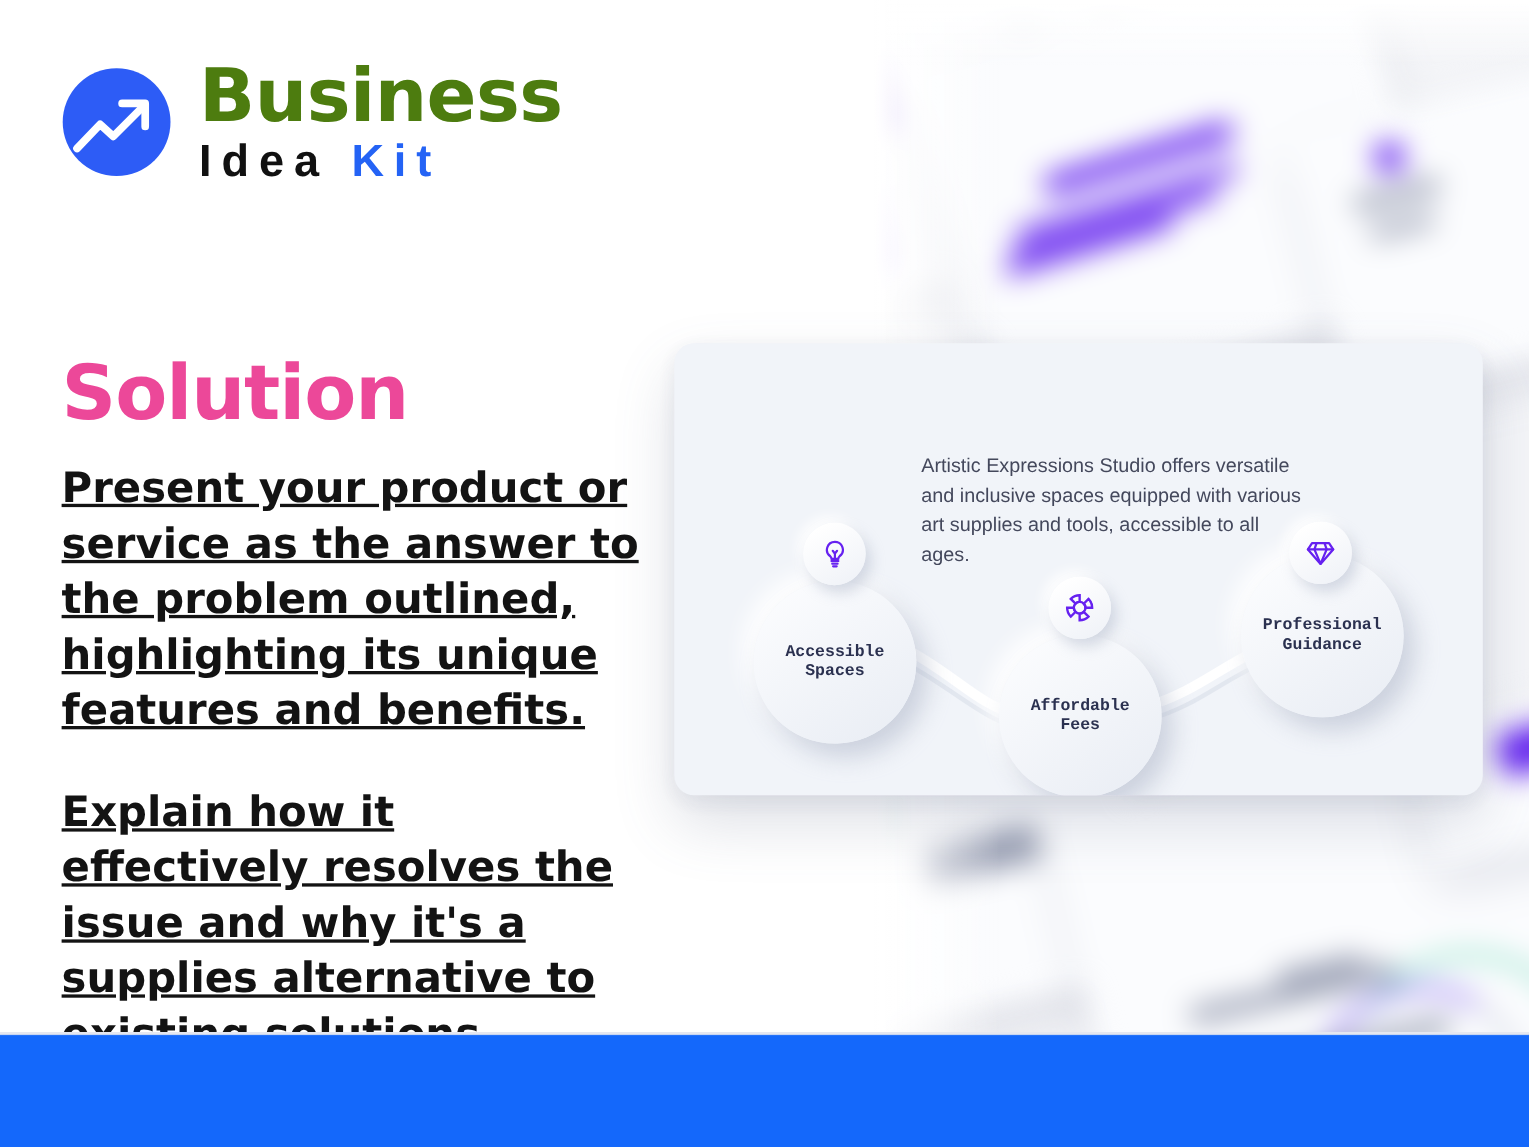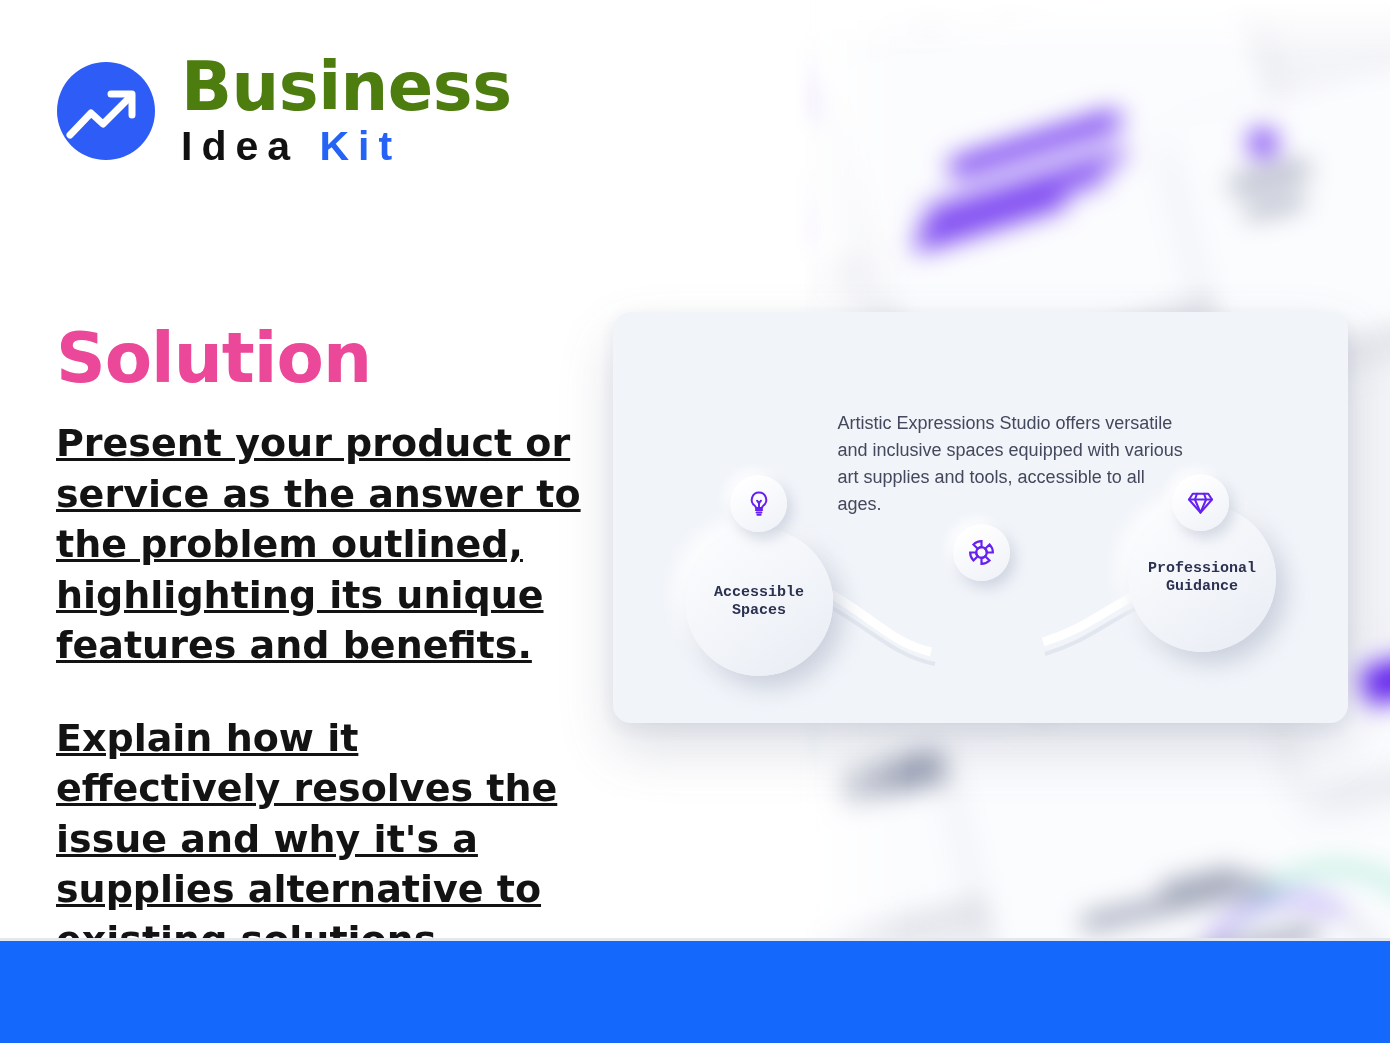--- a/index.html
+++ b/index.html
@@ -227,20 +227,26 @@
         <svg width="28" height="28" viewBox="0 0 24 24" fill="none" stroke="#6621f0" stroke-width="1.7" stroke-linecap="round" stroke-linejoin="round">
           <path d="M12 2.2a6.2 6.2 0 0 0-3.6 11.25c.55.42.9 1.05.9 1.73v.32h5.4v-.32c0-.68.35-1.31.9-1.73A6.2 6.2 0 0 0 12 2.2z"></path>
           <path d="M12 11.3v4.2"></path>
           <path d="M10.3 9.2l1.7 2.1 1.7-2.1"></path>
           <path d="M9.3 17.2h5.4"></path>
           <path d="M9.9 19.3h4.2"></path>
           <path d="M10.6 21.3h2.8"></path>
         </svg>
       </div>
 
+      <div class="node node2">
+        <div class="node-label">
+          <span style="white-space:pre-line">Affordable
+Fees</span>
+        </div>
+      </div>
       <div class="badge badge2">
         <svg width="29" height="29" viewBox="0 0 24 24" fill="none" stroke="#6621f0" stroke-width="1.8" stroke-linecap="round">
           <path d="M12 2.6a9.4 9.4 0 0 0-6.65 2.75l3.55 3.55A4.4 4.4 0 0 1 12 7.6z"></path>
           <path d="M21.4 12a9.4 9.4 0 0 0-2.75-6.65l-3.55 3.55A4.4 4.4 0 0 1 16.4 12z"></path>
           <path d="M12 21.4a9.4 9.4 0 0 0 6.65-2.75l-3.55-3.55A4.4 4.4 0 0 1 12 16.4z"></path>
           <path d="M2.6 12a9.4 9.4 0 0 0 2.75 6.65l3.55-3.55A4.4 4.4 0 0 1 7.6 12z"></path>
           <circle cx="12" cy="12" r="4.4"></circle>
         </svg>
       </div>
 

